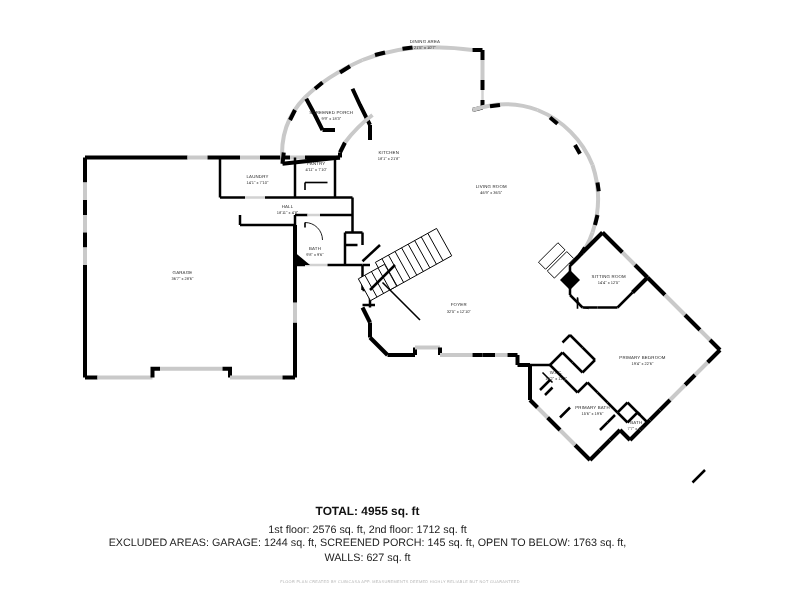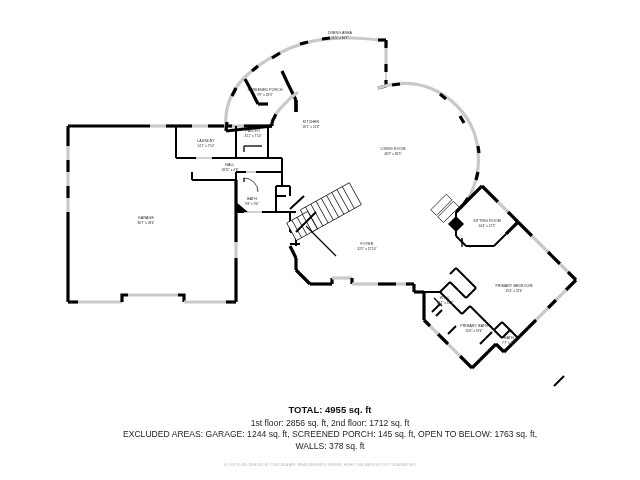--- a/index.html
+++ b/index.html
@@ -52,21 +52,20 @@
     text-anchor: middle;
   }
 
   #summary {
     position: absolute;
     left: 0;
     top: 404px;
     width: 588px;
     text-align: center;
     line-height: 1.35;
-    padding-left: 36px;
   }
   .sum-total {
     font-size: 9.5px;
     font-weight: bold;
     color: #111111;
     margin: 0 0 1px 0;
   }
   .sum-line {
     font-size: 8.6px;
     color: #1d1d1d;
@@ -410,18 +409,18 @@
       <g>
         <text class="room-name" x="509" y="339">BATH</text>
         <text class="room-dim" x="509" y="344">7'7" x 4'9"</text>
       </g>
     </g>
   </svg>
 </div>
 
 <div id="summary">
   <p class="sum-total">TOTAL: 4955 sq. ft</p>
-  <p class="sum-line">1st floor: 2856 sq. ft, 2nd floor: 1712 sq. ft</p>
+  <p class="sum-line">1st floor: 2576 sq. ft, 2nd floor: 1712 sq. ft</p>
   <p class="sum-line">EXCLUDED AREAS: GARAGE: 1244 sq. ft, SCREENED PORCH: 145 sq. ft, OPEN TO BELOW: 1763 sq. ft,</p>
-  <p class="sum-line">WALLS: 378 sq. ft</p>
+  <p class="sum-line">WALLS: 627 sq. ft</p>
 </div>
 
 <div id="disclaimer">FLOOR PLAN CREATED BY CUBICASA APP. MEASUREMENTS DEEMED HIGHLY RELIABLE BUT NOT GUARANTEED</div>
 
 </body></html>

